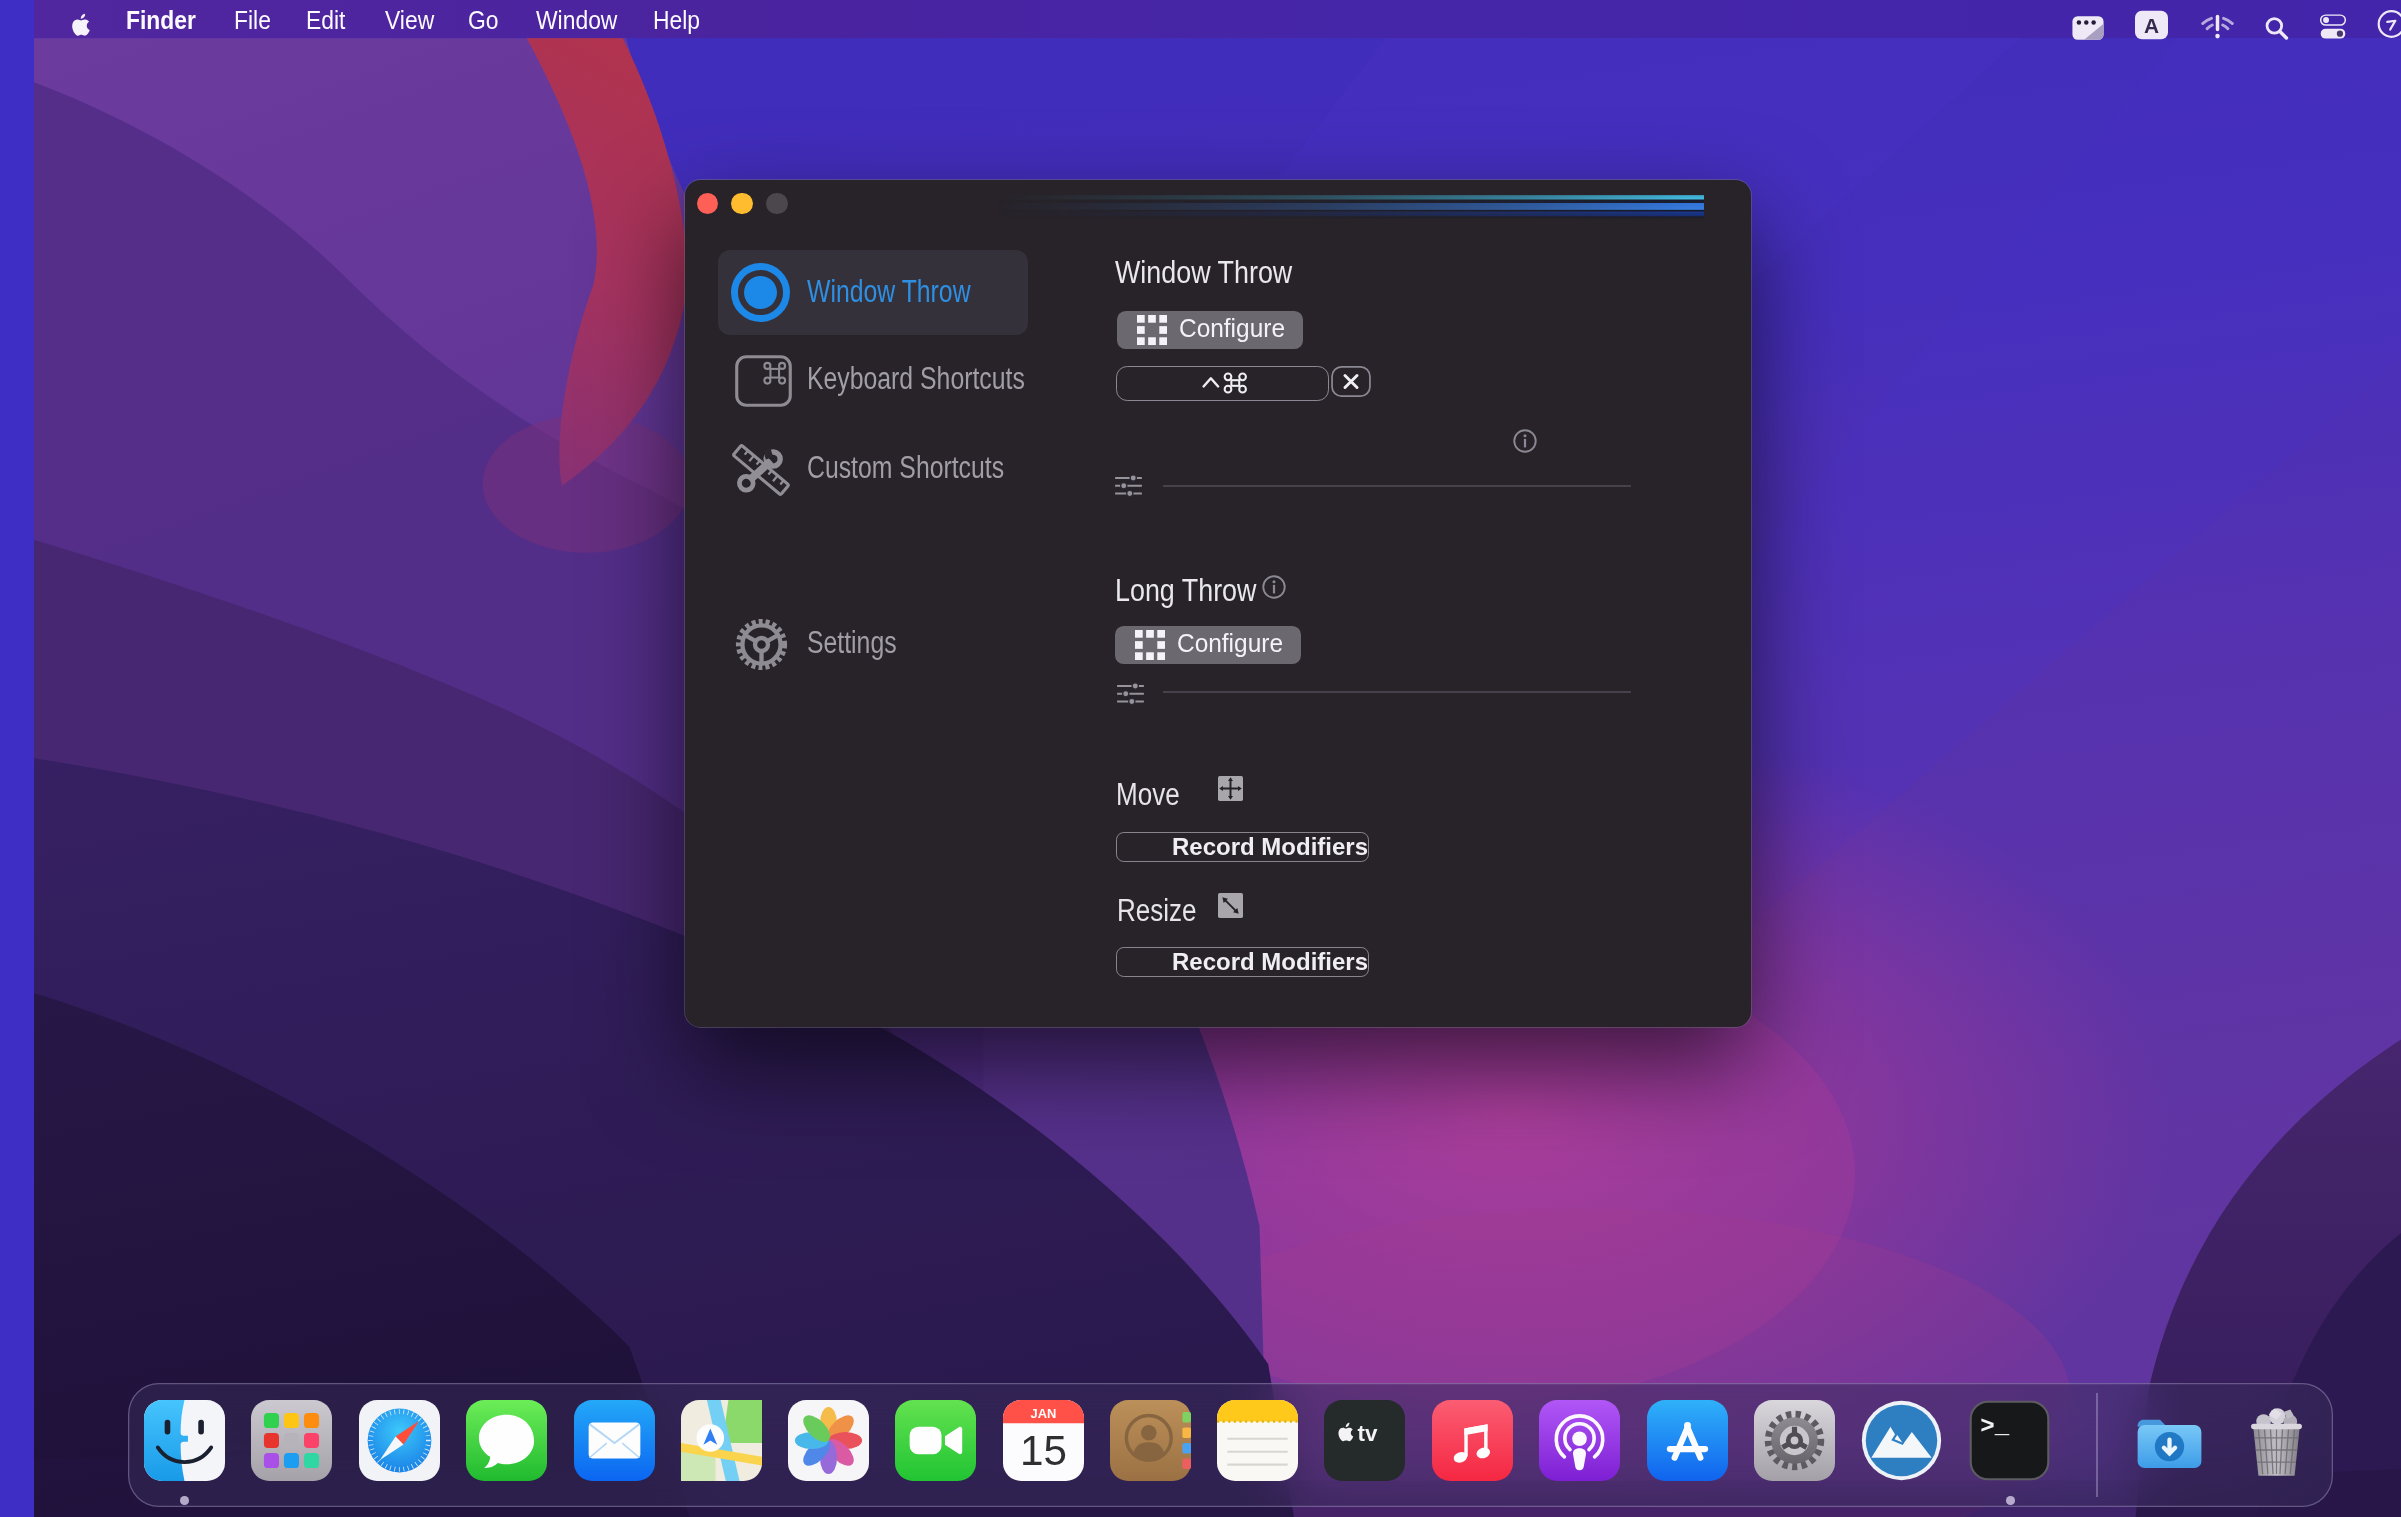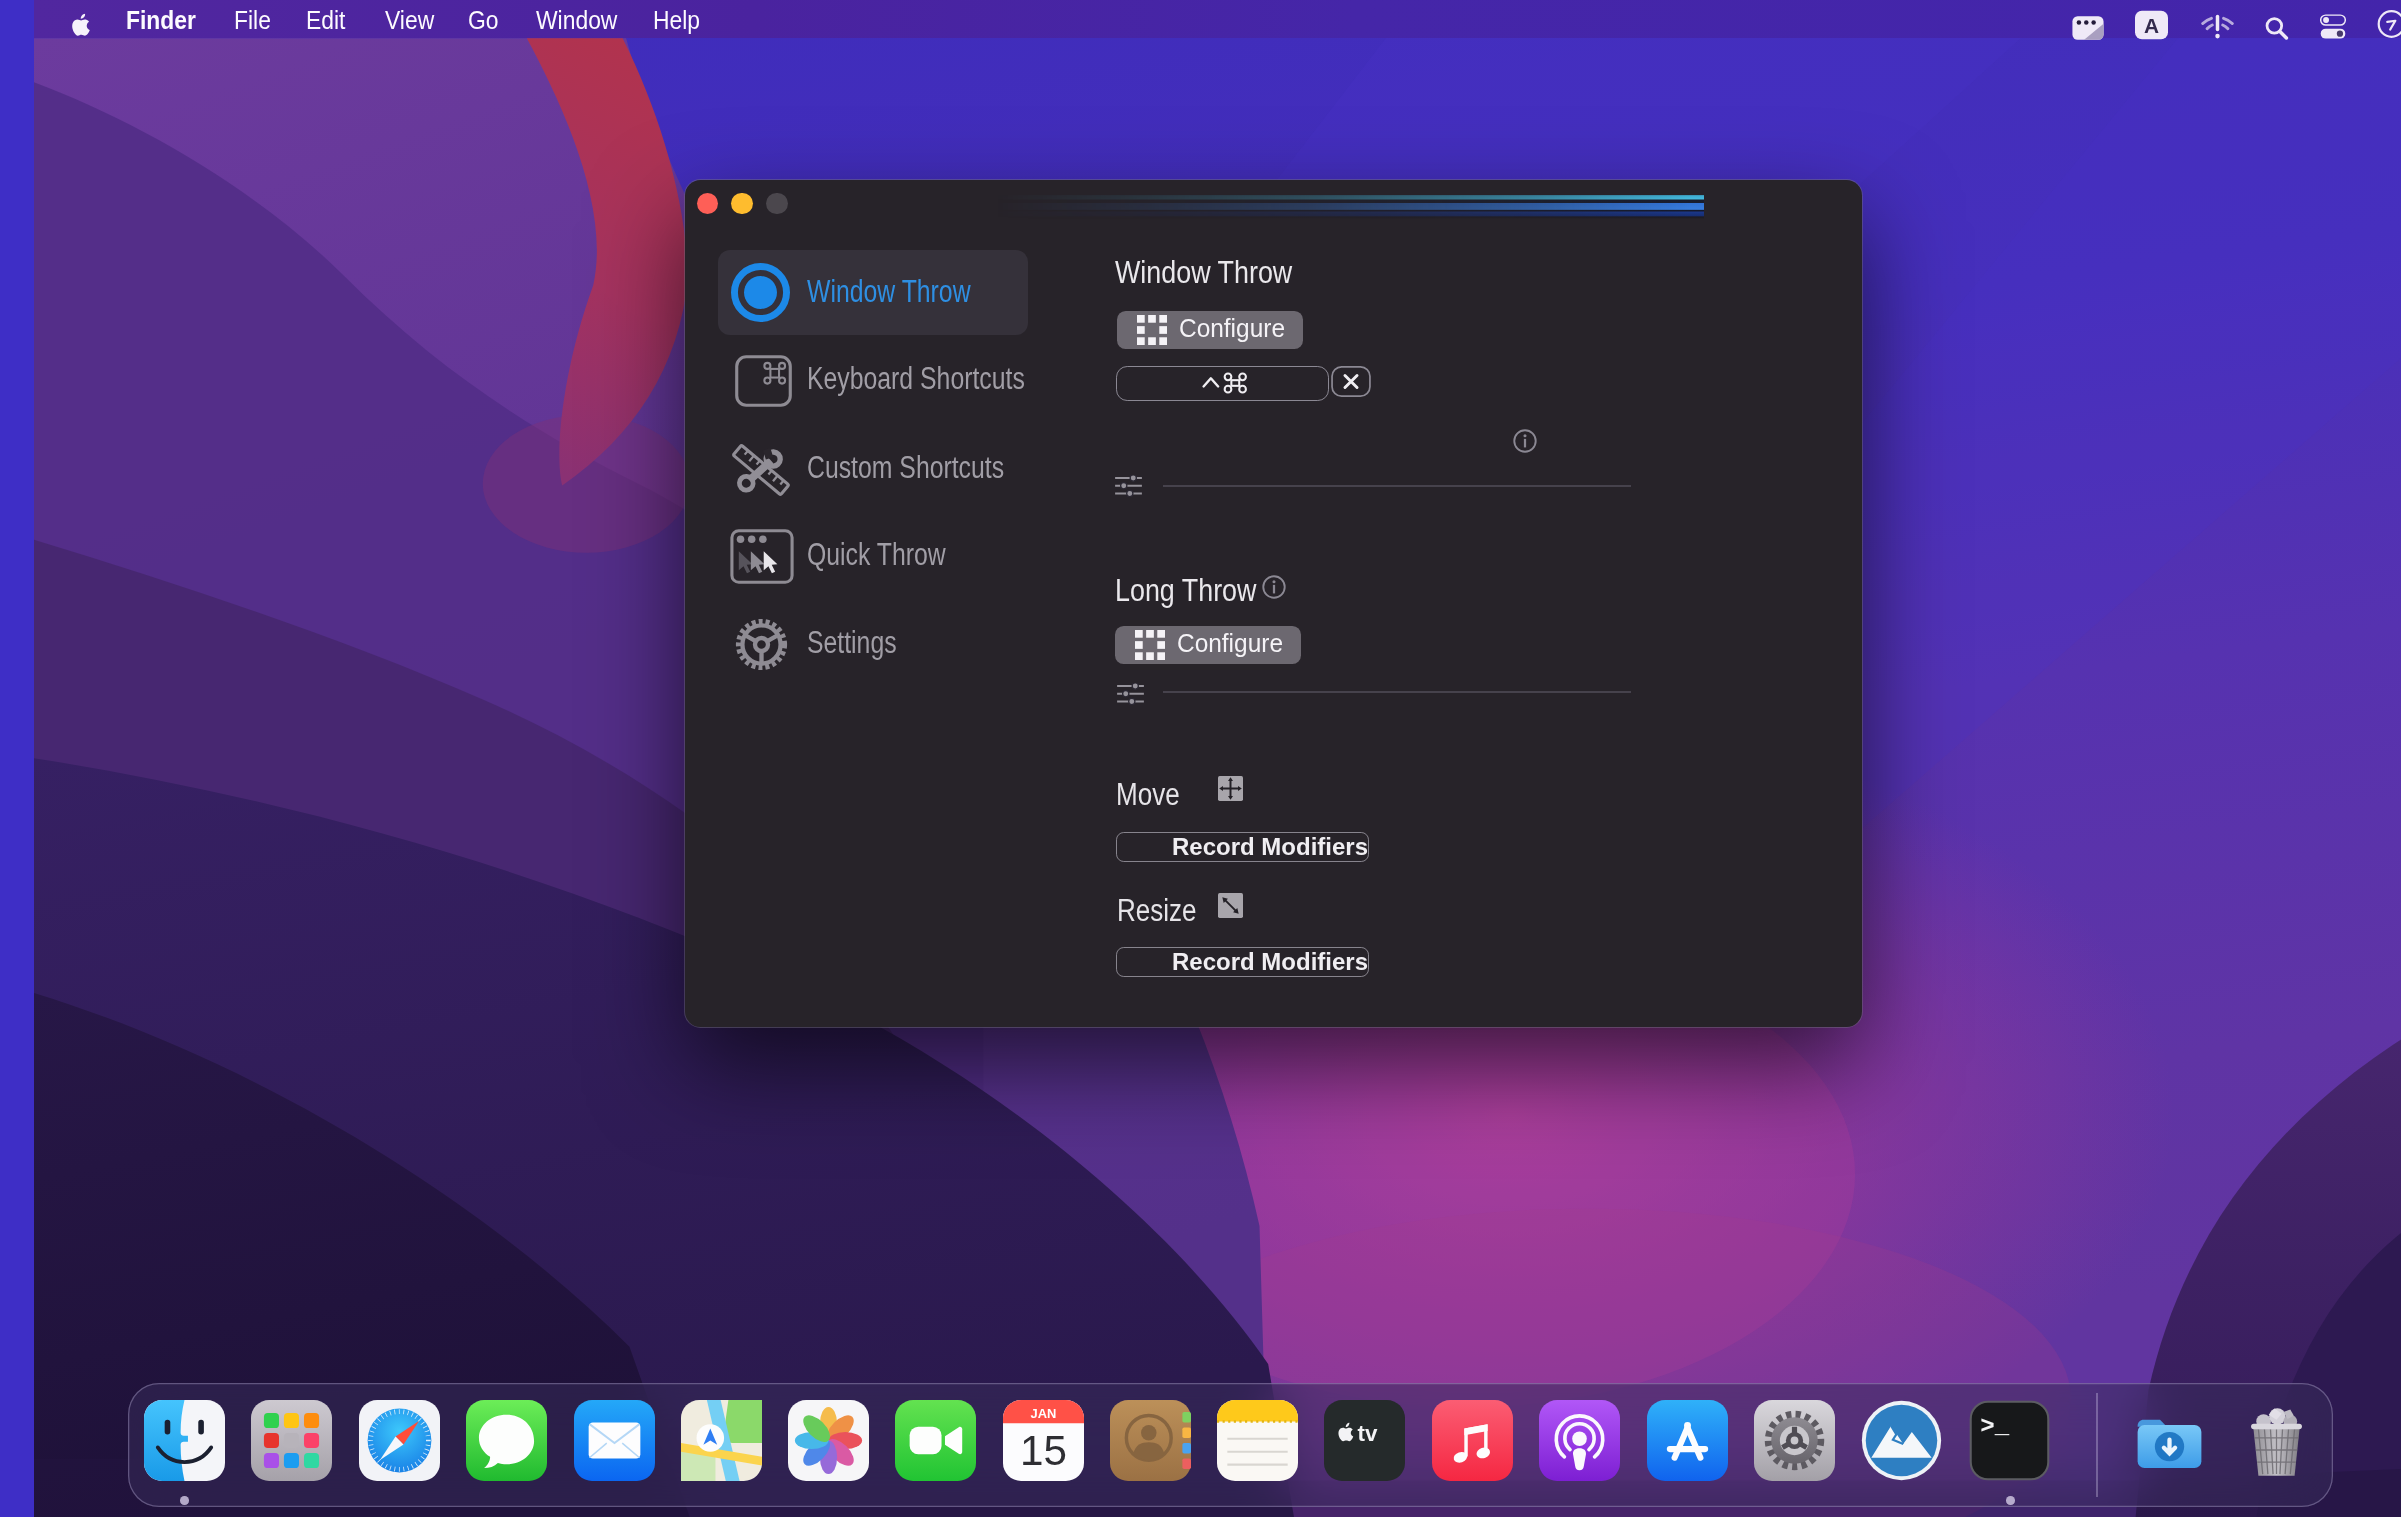--- a/index.html
+++ b/index.html
@@ -9,21 +9,21 @@
   .abs { position:absolute; }
 
   
   #menubar { position:absolute; left:0; top:0; width:2401px; height:38px;
     background:linear-gradient(90deg,#51279f 0%,#4a239f 30%,#4526a8 55%,#4325ab 100%);
     color:#fdfbff; font-size:26px; }
   #menubar .mi { position:absolute; top:0; height:38px; line-height:40px; white-space:nowrap; }
   #menubar span.mi { transform:scaleX(0.88); transform-origin:0 50%; }
 
   
-  #win { position:absolute; left:651px; top:180px; width:1177px; height:847px;
+  #win { position:absolute; left:651px; top:180px; width:1066px; height:847px;
     background:#272329; border-radius:15.5px;
     box-shadow:0 0 0 0.9px rgba(120,115,130,0.45), 0 39px 95px rgba(0,0,0,0.62);
     overflow:hidden; }
   .tl { position:absolute; top:12.5px; width:21.6px; height:21.6px; border-radius:50%; }
 
   
   #strip { position:absolute; left:311px; top:7px; width:708px; height:35px;
     background:
       linear-gradient(180deg,
         rgba(0,0,0,0) 0px, rgba(0,0,0,0) 7.8px,
@@ -217,38 +217,20 @@
 
         <g transform="rotate(-42 36 37)" fill="#918e96">
           <rect x="18" y="32.5" width="34" height="9" rx="2"></rect>
           <circle cx="13" cy="37" r="8" fill="none" stroke="#918e96" stroke-width="5.5"></circle>
           <circle cx="55" cy="37" r="8.2" fill="none" stroke="#918e96" stroke-width="6.2"></circle>
           <rect x="50.5" y="23" width="9" height="11" fill="#2a262c" stroke="none" transform="rotate(24 55 28)"></rect>
         </g>
       </svg>
       <span class="slabel">Custom Shortcuts</span>
     </div>
-    <div class="srow" style="top:333px">
-      <svg class="sicon" style="left:12px; top:16.4px" width="64" height="55" viewBox="0 0 74 64">
-        <rect x="2" y="2" width="70" height="60" rx="8" fill="none" stroke="#8e8b93" stroke-width="3.6"></rect>
-        <circle cx="12" cy="12" r="4.4" fill="#8e8b93"></circle>
-          <circle cx="25" cy="12" r="4.4" fill="#8e8b93"></circle>
-          <circle cx="38" cy="12" r="4.4" fill="#8e8b93"></circle>
-        <g fill="#56535b">
-          <path d="M10,26 l0,22 l5.5,-4.7 l4,8.2 l3.8,-1.9 l-4,-8 l6.6,-0.6 Z"></path>
-        </g>
-        <g fill="#8e8b93">
-          <path d="M24,26 l0,22 l5.5,-4.7 l4,8.2 l3.8,-1.9 l-4,-8 l6.6,-0.6 Z"></path>
-        </g>
-        <g fill="#e8e6ea">
-          <path d="M39,26 l0,22 l5.5,-4.7 l4,8.2 l3.8,-1.9 l-4,-8 l6.6,-0.6 Z"></path>
-        </g>
-      </svg>
-      <span class="slabel">Quick Throw</span>
-    </div>
     <div class="srow" style="top:421px">
       <svg class="sicon" style="left:14px; top:14px" width="59" height="59" viewBox="0 0 68 68">
         <g fill="none" stroke="#8e8b93">
           <circle cx="34" cy="34" r="26" stroke-width="7" stroke-dasharray="4.5 3.4"></circle>
           <circle cx="34" cy="34" r="22" stroke-width="5"></circle>
           <circle cx="34" cy="34" r="7.5" stroke-width="5"></circle>
           <path d="M34,41 L34,55 M27.8,30.5 L15.5,23.5 M40.2,30.5 L52.5,23.5" stroke-width="5"></path>
         </g>
       </svg>
       <span class="slabel">Settings</span>

